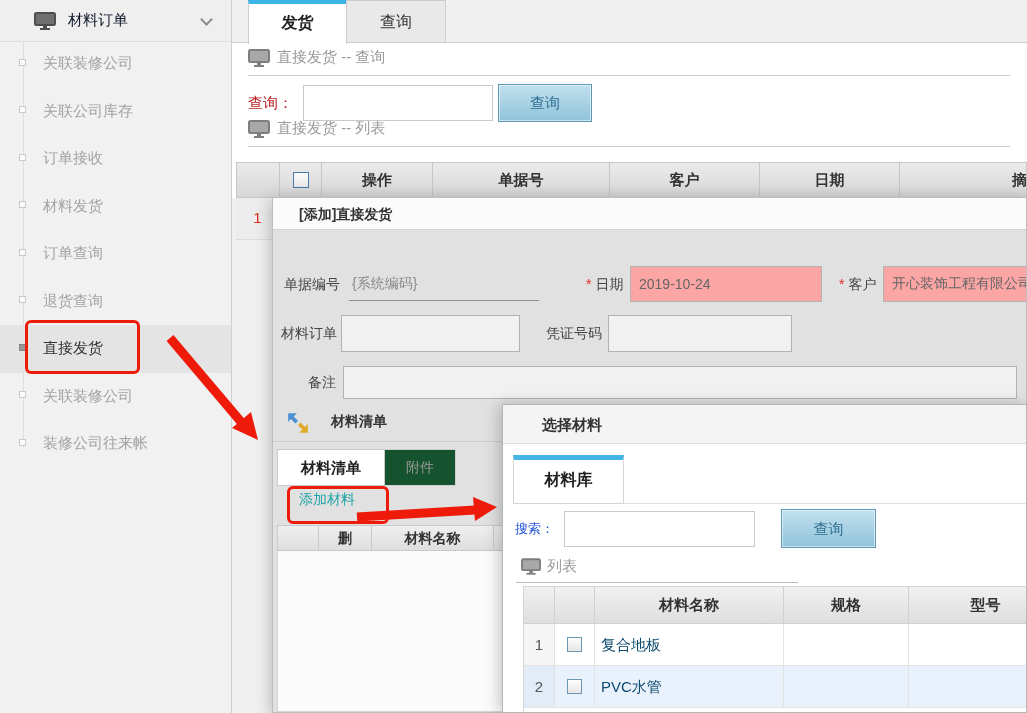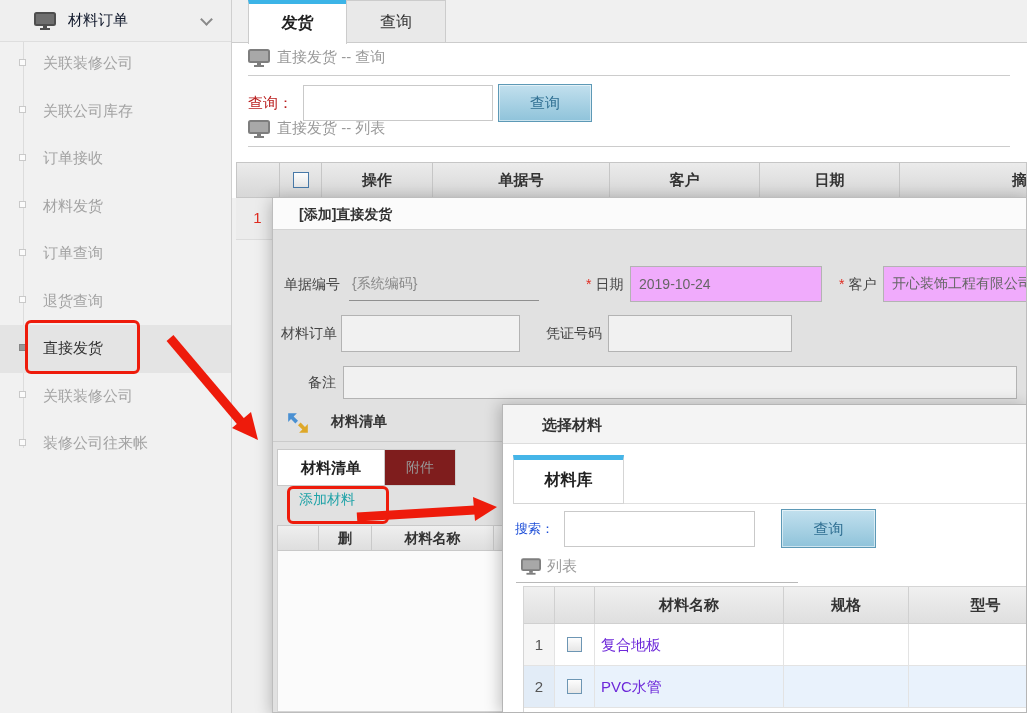--- a/index.html
+++ b/index.html
@@ -41,43 +41,43 @@
   .cb.hdr{width:16px;height:16px;border-color:#4879a8;}
   .behind{position:absolute;left:232px;top:198px;width:795px;height:515px;background:#f0f0f0;}
   .row1{position:absolute;left:236px;top:198px;width:791px;height:42px;background:#ececec;border-bottom:1px solid #dcdcdc;display:flex;}
   .row1 .num{width:43px;text-align:center;line-height:40px;color:#e02b20;font-size:15px;}
 
   
   .modal1{position:absolute;left:272px;top:197px;width:755px;height:516px;background:#e1e1e1;border:1px solid #bdbdbd;box-shadow:0 3px 16px rgba(0,0,0,.28);overflow:hidden;z-index:10;}
   .m1-title{height:32px;background:#fbfbfb;border-bottom:1px solid #d4d4d4;line-height:32px;padding-left:26px;font-weight:bold;color:#333;font-size:14px;}
   .flbl{position:absolute;line-height:36px;color:#444;font-size:14px;white-space:nowrap;}
   .star{color:#e02b20;margin-right:4px;}
-  .inp2{position:absolute;background:#f0abfc;border:1px solid #b3b3b3;color:#666;font-size:14px;padding:0 8px;font-family:inherit;outline:none;}
+  .inp2{position:absolute;background:#fca5a5;border:1px solid #b3b3b3;color:#666;font-size:14px;padding:0 8px;font-family:inherit;outline:none;}
   .docno{position:absolute;border-bottom:1px solid #8f8f8f;color:#8a8a8a;line-height:35px;padding-left:3px;font-size:14px;}
   .m1-sep{position:absolute;left:0;top:243px;width:100%;border-bottom:1px solid #cbcbcb;}
   .mat-hd-lbl{position:absolute;left:58px;top:215px;font-weight:bold;color:#333;font-size:14px;}
   .itab-a{position:absolute;left:4px;top:251px;width:108px;height:37px;background:#fff;border:1px solid #c9c9c9;text-align:center;line-height:35px;font-weight:bold;font-size:15px;color:#222;cursor:pointer;}
-  .itab-b{position:absolute;left:112px;top:251px;width:71px;height:37px;background:#7f1d1d;border:1px solid #cfcfcf;border-left:none;text-align:center;line-height:35px;font-size:14px;color:#999;cursor:pointer;}
+  .itab-b{position:absolute;left:112px;top:251px;width:71px;height:37px;background:#14532d;border:1px solid #cfcfcf;border-left:none;text-align:center;line-height:35px;font-size:14px;color:#999;cursor:pointer;}
   .add-link{position:absolute;left:26px;top:293px;color:#21a3a8;font-size:14px;cursor:pointer;}
   .itable-hd{position:absolute;left:4px;top:327px;width:600px;height:26px;display:flex;background:linear-gradient(#efefef,#dedede);border:1px solid #c9c9c9;}
   .itable-hd .gc{border-right:1px solid #c9c9c9;text-align:center;font-weight:bold;font-size:14px;color:#333;line-height:24px;}
   .iwhite{position:absolute;left:4px;top:353px;width:600px;height:161px;background:#fbfbfb;border:1px solid #d5d5d5;border-top:none;}
 
   
   .modal2{position:absolute;left:502px;top:404px;width:525px;height:309px;background:#fff;border:1px solid #b5b5b5;box-shadow:-3px 0 14px rgba(0,0,0,.22);overflow:hidden;z-index:20;}
   .m2-title{height:39px;background:#f4f4f4;border-bottom:1px solid #ddd;line-height:39px;padding-left:39px;font-weight:600;color:#333;font-size:15px;}
   .m2-tab{position:absolute;left:10px;top:50px;width:111px;height:49px;background:#fff;border:1px solid #d5d5d5;border-top:5px solid #45b5e8;text-align:center;line-height:40px;font-weight:bold;font-size:16px;color:#222;cursor:pointer;}
   .m2-strip{position:absolute;left:121px;top:98px;right:0;border-bottom:1px solid #e0e0e0;}
   .m2-sec{position:absolute;display:flex;align-items:center;gap:6px;color:#9a9a9a;font-size:15px;}
   .m2-underline{position:absolute;left:13px;top:177px;width:282px;border-bottom:1px solid #b9b9b9;}
   .mtable{position:absolute;left:20px;top:181px;width:540px;border:1px solid #d5d5d5;border-bottom:none;}
   .mt-hd{display:flex;height:37px;background:linear-gradient(#f0f0f0,#dfdfdf);border-bottom:1px solid #d0d0d0;}
   .mt-hd .gc{border-right:1px solid #d0d0d0;text-align:center;font-weight:bold;font-size:15px;color:#333;line-height:36px;}
   .mt-row{display:flex;height:42px;background:#fff;border-bottom:1px solid #e3e3e3;cursor:pointer;}
-  .mt-row .gc{border-right:1px solid #e3e3e3;line-height:41px;font-size:15px;color:#6d28d9;overflow:hidden;white-space:nowrap;}
+  .mt-row .gc{border-right:1px solid #e3e3e3;line-height:41px;font-size:15px;color:#0c4a6e;overflow:hidden;white-space:nowrap;}
   .mt-row.alt{background:#e9f2fc;}
   .mt-row .numc{background:#f5f5f5;text-align:center;color:#555;}
   .mt-row.alt .numc{background:#e2ecf7;}
   .mt-row .cbc{display:flex;align-items:center;justify-content:center;}
   .mt-sliver{height:5px;background:#fff;}
 
   
   .red-box{position:absolute;border:3px solid #ee1b0b;border-radius:6px;z-index:60;pointer-events:none;}
   .arrows{position:absolute;left:0;top:0;width:1027px;height:713px;z-index:70;pointer-events:none;}
 </style>

